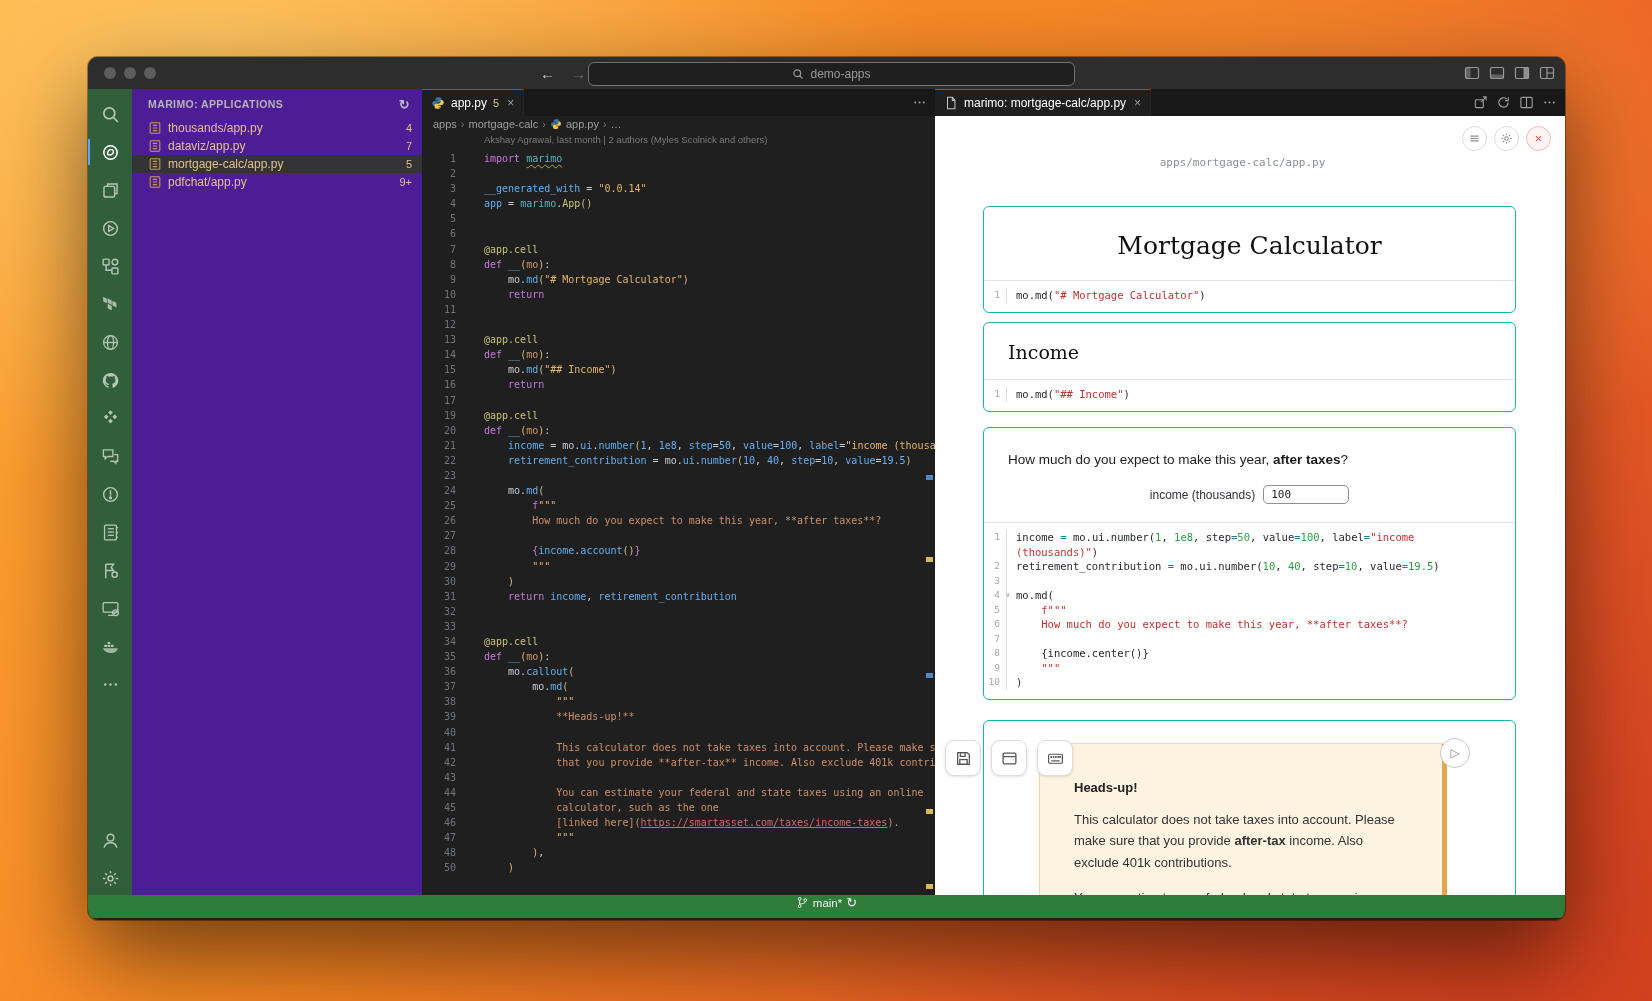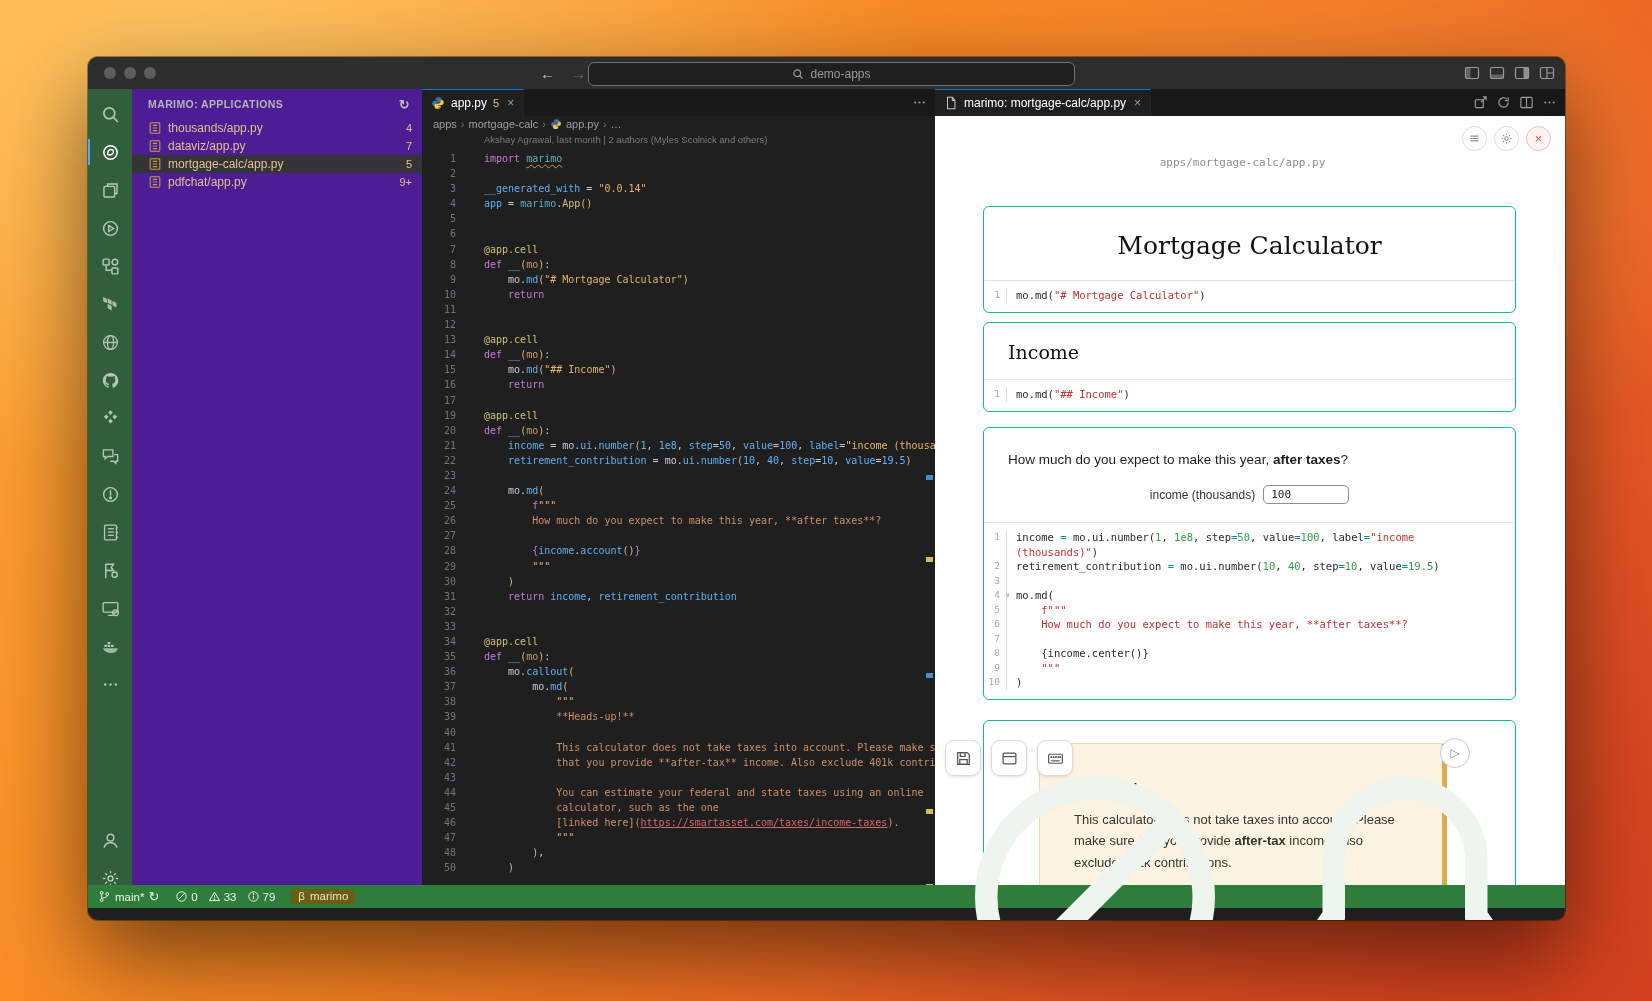--- a/index.html
+++ b/index.html
@@ -94,21 +94,21 @@
   .wv-form label { font-size:12px; color:#30333a; }
   .wv-input { width:86px; height:19px; border:1px solid #8f8f8f; border-radius:5px; font-family:"DejaVu Sans Mono", monospace; font-size:11px; padding-left:7px; color:#222; }
   .callout { position:absolute; left:55px; right:68px; top:22px; bottom:-20px; background:#fcf3e0; border:1px solid #eed9a8; border-right:5px solid #dfa94f; border-radius:6px; padding:36px 34px 0; }
   .callout h4 { font-size:13px; color:#222; margin-bottom:14px; }
   .callout p { font-size:13px; color:#333; line-height:1.65; margin-bottom:14px; }
   .wv-fabs { position:absolute; left:10px; top:624px; display:flex; gap:10px; }
   .fab { width:36px; height:36px; background:#fff; border:1px solid #dcdcdc; border-radius:9px; display:flex; align-items:center; justify-content:center; color:#555; box-shadow:0 1px 3px rgba(0,0,0,.12); }
   .fab svg { width:17px; height:17px; }
   .fab-play { position:absolute; right:95px; top:622px; width:30px; height:30px; border-radius:50%; border:1px solid #c9c9c9; background:#fff; display:flex; align-items:center; justify-content:center; color:#8a8a8a; font-size:12px; }
   
-  .statusbar { position:absolute; left:0; right:0; bottom:12px; height:23px; background:#2e7d3b; display:flex; align-items:center; color:#eef4ee; font-size:11.5px; padding:0 10px; gap:16px; }
+  .statusbar { position:absolute; left:0; right:0; bottom:2px; height:23px; background:#2e7d3b; display:flex; align-items:center; color:#eef4ee; font-size:11.5px; padding:0 10px; gap:16px;flex-direction:column; }
   .sb-item { display:flex; align-items:center; gap:4px; }
   .sb-item .ic { width:13px; height:13px; }
   .marimo-badge { background:#6b5c16; color:#ece5c0; border-radius:3px; padding:1px 7px 2px; display:flex; gap:5px; align-items:center; }
   .sb-right { margin-left:auto; display:flex; gap:10px; align-items:center; }
   .prob { display:flex; gap:10px; align-items:center; }
   .prob span { display:flex; gap:3px; align-items:center; }
 </style>
 </head>
 <body>
 

